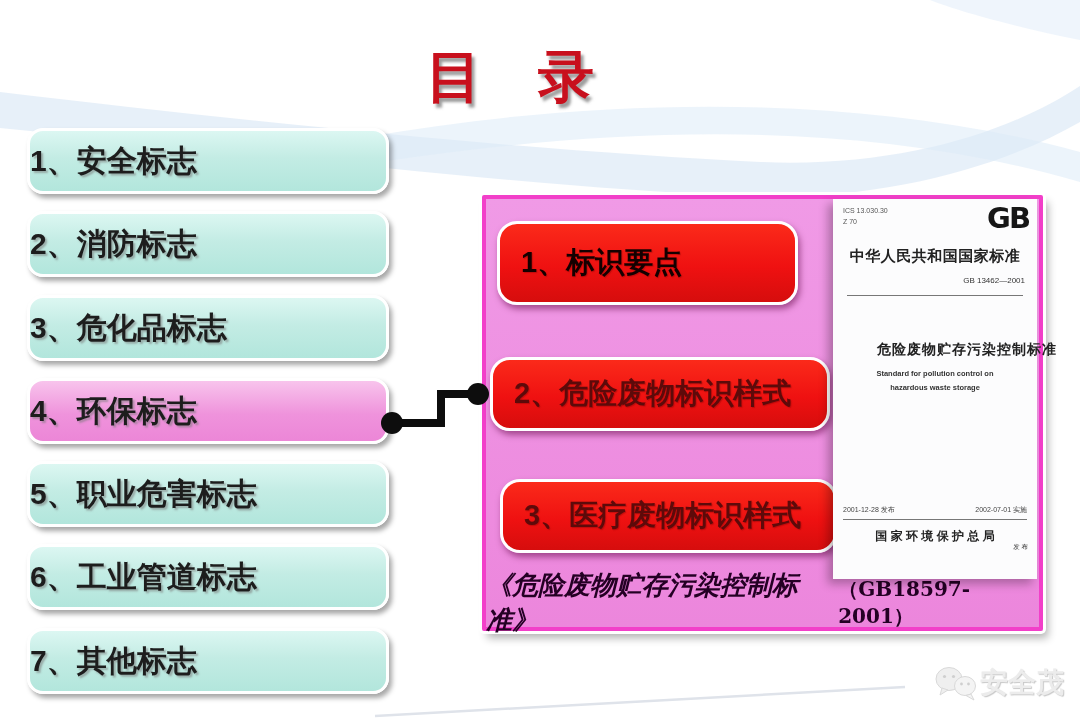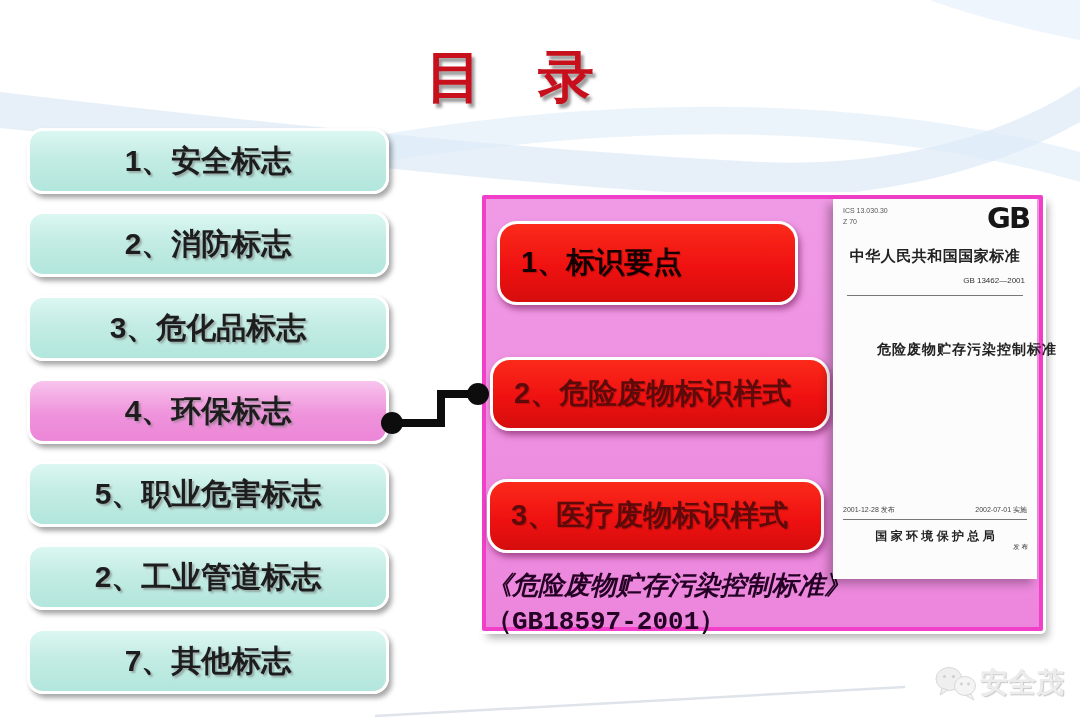--- a/index.html
+++ b/index.html
@@ -11,21 +11,21 @@
   
   .page-title{
     position:absolute;left:390px;top:40px;width:240px;z-index:3;
     font-size:56px;font-weight:bold;color:#c8101d;text-align:center;
     text-shadow:3px 4px 3px rgba(90,90,90,0.6);
   }
   
   .toc-item{
     position:absolute;left:27px;width:362px;height:66px;box-sizing:border-box;
     border:3px solid #ffffff;border-radius:16px;z-index:2;
-    display:flex;align-items:center;justify-content:center;
+    display:flex;align-items:center;justify-content:flex-start;
     font-size:30px;font-weight:bold;color:#1d1d1d;
     text-shadow:2px 2px 2px rgba(120,120,120,0.55);
     box-shadow:3px 4px 5px rgba(0,0,0,0.35);
     background:linear-gradient(180deg,#dcf7f2 0%,#c3ece4 45%,#b2e6dc 100%);
     cursor:pointer;
   }
   .toc-item.pink{
     background:linear-gradient(180deg,#f8c4ec 0%,#ef93dc 55%,#ec86d7 100%);
   }
   
@@ -41,28 +41,28 @@
     position:absolute;box-sizing:border-box;z-index:2;
     border:3px solid #ffffff;border-radius:20px;
     background:linear-gradient(180deg,#fb2a1a 0%,#ef1111 55%,#d60d0d 100%);
     box-shadow:2px 4px 6px rgba(90,0,60,0.5);
     display:flex;align-items:center;padding-left:21px;
     font-size:29px;font-weight:bold;cursor:pointer;
     text-shadow:1px 1px 1px rgba(120,0,0,0.35);
   }
   .panel-btn.b1{left:11px;top:22px;width:301px;height:84px;color:#140000;}
   .panel-btn.b2{left:4px;top:158px;width:340px;height:74px;color:#5d0a0a;}
-  .panel-btn.b3{left:1px;top:280px;width:337px;height:74px;color:#5d0a0a;}
+  .panel-btn.b3{left:14px;top:280px;width:337px;height:74px;color:#5d0a0a;}
   .panel-caption{
     position:absolute;left:0;right:0;top:382px;height:44px;z-index:1;
-    display:flex;justify-content:center;gap:0;
-    font-family:"DejaVu Serif", serif;font-weight:bold;color:#240024;flex-direction:column;
+    display:flex;align-items:center;justify-content:center;gap:0;
+    font-family:"DejaVu Serif", serif;font-weight:bold;color:#240024;
   }
   .caption-title{font-size:26px;font-style:italic;}
-  .caption-code{font-size:26px;font-family:Liberation Mono, monospace;}
+  .caption-code{font-size:20px;}
   
   .doc{
     position:absolute;right:2px;top:0;width:204px;height:380px;z-index:3;
     background:#fcfcfd;box-shadow:-5px 5px 9px rgba(0,0,0,0.28);color:#333;
   }
   .doc .ics{position:absolute;left:10px;top:7px;font-size:7px;line-height:1.5;color:#555;}
   .doc .gb-logo{
     position:absolute;right:8px;top:2px;font-size:29px;font-weight:900;
     letter-spacing:-2px;color:#161616;font-family:"DejaVu Sans", sans-serif;
   }
@@ -113,21 +113,21 @@
   <div class="toc-item" style="top:295px">
     <span>3、危化品标志</span>
   </div>
   <div class="toc-item pink" style="top:378px">
     <span>4、环保标志</span>
   </div>
   <div class="toc-item" style="top:461px">
     <span>5、职业危害标志</span>
   </div>
   <div class="toc-item" style="top:544px">
-    <span>2、工业管道标志</span>
+    <span>6、工业管道标志</span>
   </div>
   <div class="toc-item" style="top:628px">
     <span>7、其他标志</span>
   </div>
 
   <svg class="connector" width="1080" height="720" viewBox="0 0 1080 720">
     <polyline points="392,423 441,423 441,394 479,394" fill="none" stroke="#0d0d0d" stroke-width="8"></polyline>
     <circle cx="392" cy="423" r="11" fill="#0d0d0d"></circle>
     <circle cx="478" cy="394" r="11" fill="#0d0d0d"></circle>
   </svg>
@@ -147,20 +147,24 @@
     <div class="doc">
       <div class="ics">
         <div>ICS 13.030.30</div>
         <div>Z 70</div>
       </div>
       <div class="gb-logo">GB</div>
       <div class="hdr">中华人民共和国国家标准</div>
       <div class="stdno">GB 13462—2001</div>
       <div class="rule1"></div>
       <div class="tcn">危险废物贮存污染控制标准</div>
+      <div class="ten">
+        <div>Standard for pollution control on</div>
+        <div>hazardous waste storage</div>
+      </div>
       <div class="dates">
         <span>2001-12-28 发布</span>
         <span>2002-07-01 实施</span>
       </div>
       <div class="rule2"></div>
       <div class="issuers">
         <div>国 家 环 境 保 护 总 局</div>
       </div>
       <div class="pub">发 布</div>
     </div>

